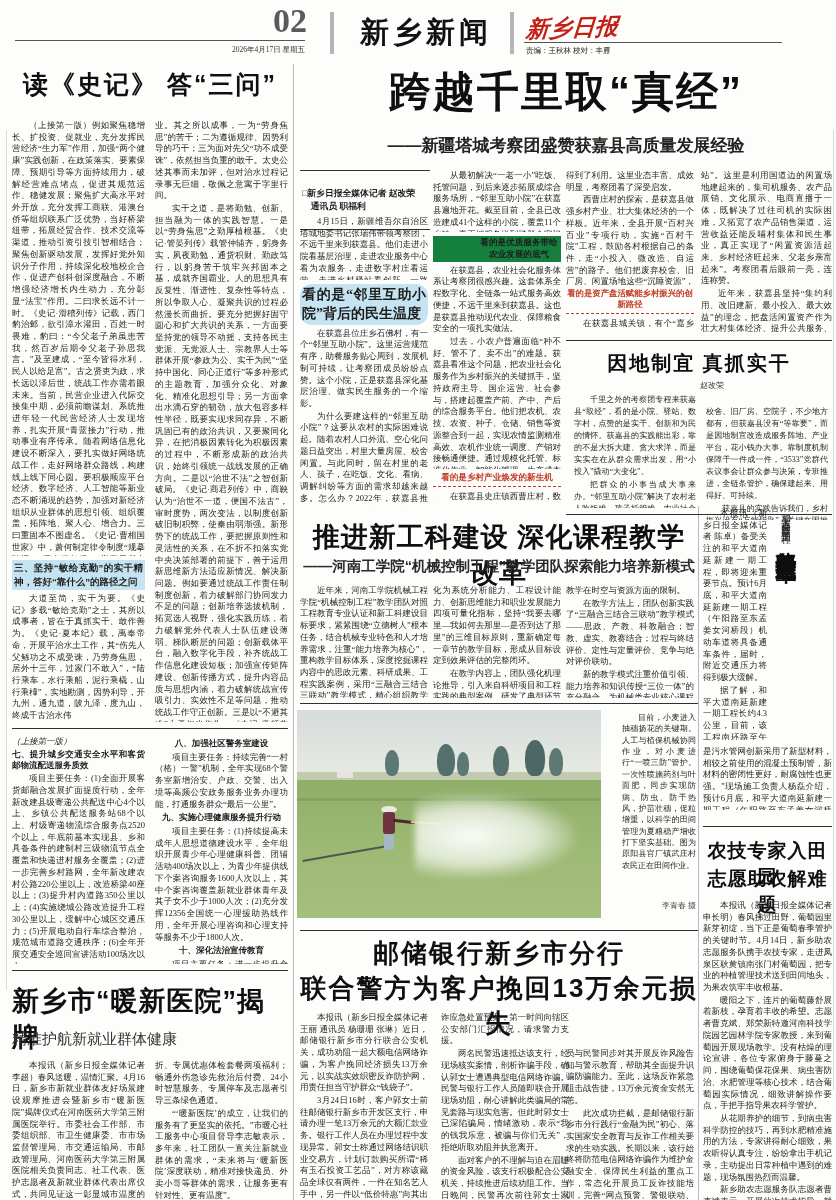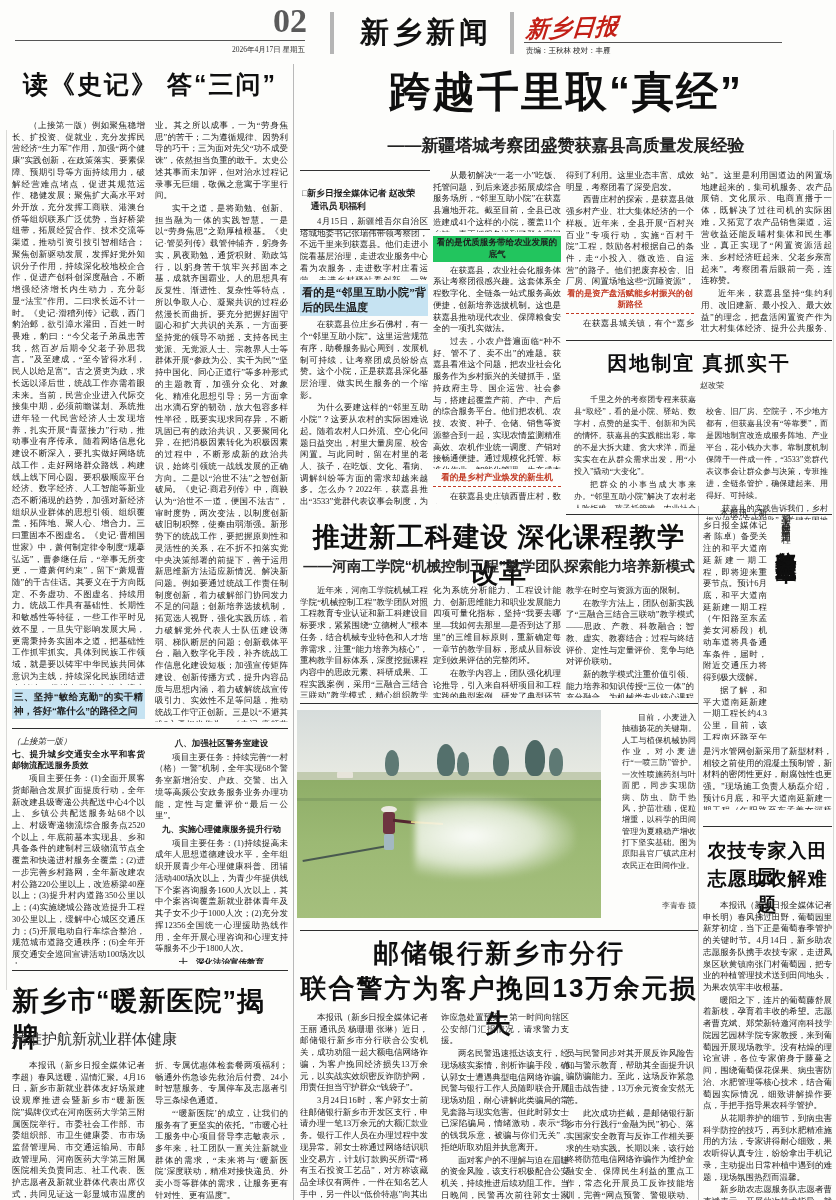--- a/index.html
+++ b/index.html
@@ -44,35 +44,36 @@
 
   <div class="abs vline" style="left:6px;top:130px;height:860px;background:#d9d9d6;"></div>
   <div class="abs vline" style="left:833px;top:130px;height:960px;background:#d9d9d6;"></div>
   <div class="abs vline" style="left:293px;top:64px;height:1136px;"></div>
   <div class="abs vline" style="left:698px;top:506px;height:694px;"></div>
 
   <div class="abs sans head-xxl" style="left:12px;top:68px;width:276px;font-size:25px;">读《史记》 答“三问”</div>
   <div class="abs body-col" style="left:12px;top:120px;width:133px;height:602px;display:flex;flex-direction:column;">
     <div class="p" style="flex:1 1 auto;overflow:hidden;">（上接第一版）例如聚焦稳增长、扩投资、促就业，充分发挥民营经济“生力军”作用，加强“两个健康”实践创新，在政策落实、要素保障、预期引导等方面持续用力，破解经营难点堵点，促进其规范运作、稳健发展；聚焦扩大高水平对外开放，充分发挥工商联、港澳台侨等组织联系广泛优势，当好桥梁纽带，拓展经贸合作、技术交流等渠道，推动引资引技引智相结合；聚焦创新驱动发展，发挥好党外知识分子作用，持续深化校地校企合作，促进产创科创深度融合，不断增强经济增长内生动力，充分彰显“法宝”作用。二曰求长远不计一时。《史记·滑稽列传》记载，西门豹治邺，欲引漳水灌田，百姓一时畏难，豹曰：“今父老子弟虽患苦我，然百岁后期令父老子孙思我言。”及至建成，“至今皆得水利，民人以给足富”。古之贤吏为政，求长远以泽后世，统战工作亦需着眼未来。当前，民营企业进入代际交接集中期，必须前瞻谋划、系统推进年轻一代民营经济人士发现培养，扎实开展“青蓝接力”行动，推动事业有序传承。随着网络信息化建设不断深入，要扎实做好网络统战工作，走好网络群众路线，构建线上线下同心圆。要积极顺应平台经济、数字经济、人工智能等新业态不断涌现的趋势，加强对新经济组织从业群体的思想引领、组织覆盖，拓阵地、聚人心、增合力。三曰重固本不图虚名。《史记·曹相国世家》中，萧何制定律令制度“规摹弘远”，曹参继任后，“举事无所变更，一遵萧何约束”，留下“萧规曹随”的千古佳话。其要义在于方向既定、不务虚功、不图虚名、持续用力。统战工作具有基础性、长期性和敏感性等特征，一些工作平时见效不显，一旦失守影响发展大局，更需秉持务实固本之道，把基础性工作抓牢抓实。具体到民族工作领域，就是要以铸牢中华民族共同体意识为主线，持续深化民族团结进步创建，促进各民族交往交流交融；在宗教工作领域，要坚持我国宗教中国化方向，一以贯之落实宗教事务治理基本原则，引导宗教与社会主义社会相适应，为经济社会发展营造和谐稳定环境。</div>
     <div class="sub-blue sans" style="flex:0 0 auto;font-size:9.5px;line-height:1.45;">三、坚持“敏给克勤”的实干精神，答好“靠什么”的路径之问</div>
+    <div class="p" style="flex:0 0 128px;overflow:hidden;">大道至简，实干为要。《史记》多载“敏给克勤”之士，其所以成事者，皆在于真抓实干、敢作善为。《史记·夏本纪》载，禹奉帝命，开展平治水土工作，其“伤先人父鲧功之不成受诛，乃劳身焦思，居外十三年，过家门不敢入”，“陆行乘车，水行乘船，泥行乘橇，山行乘檋”，实地勘测，因势利导，开九州，通九道，陂九泽，度九山，终成千古治水伟</div>
   </div>
   <div class="abs body-col" style="left:155px;top:120px;width:133px;height:602px;">
     <div class="p0">业。其之所以成事，一为“劳身焦思”的苦干；二为遵循规律、因势利导的巧干；三为面对先父“功不成受诛”，依然担当负重的敢干。太史公述其事而未加评，但对治水过程记录事无巨细，敬佩之意寓于字里行间。</div>
     <div class="p">实干之道，是将勤勉、创新、担当融为一体的实践智慧。一是以“劳身焦思”之勤厚植根基。《史记·管晏列传》载管仲辅齐，躬身务实，夙夜勤勉，通货积财、勤政笃行，以躬身苦干筑牢兴邦固本之基，成就齐国霸业。人的思想具有反复性、渐进性、复杂性等特点，所以争取人心、凝聚共识的过程必然漫长而曲折。要充分把握好固守圆心和扩大共识的关系，一方面要坚持党的领导不动摇，支持各民主党派、无党派人士、宗教界人士等群体开展“参政为公、实干为民”“坚持中国化、同心正道行”等多种形式的主题教育，加强分众化、对象化、精准化思想引导；另一方面拿出水滴石穿的韧劲，放大包容多样性半径，既要实现求同存异，不断巩固已有的政治共识，又要聚同化异，在把消极因素转化为积极因素的过程中，不断形成新的政治共识，始终引领统一战线发展的正确方向。二是以“治世不法”之智创新破局。《史记·商君列传》中，商鞅认为“治世不一道，便国不法古”，审时度势，两次变法，以制度创新破旧制积弊，使秦由弱渐强。新形势下的统战工作，要把握原则性和灵活性的关系，在不折不扣落实党中央决策部署的前提下，善于运用新思维新方法适应新情况、解决新问题。例如要通过统战工作责任制制度创新，着力破解部门协同发力不足的问题；创新培养选拔机制，拓宽选人视野，强化实践历练，着力破解党外代表人士队伍建设薄弱、梯队断层的问题；创新载体平台，融入数字化手段，补齐统战工作信息化建设短板；加强宣传矩阵建设、创新传播方式，提升内容品质与思想内涵，着力破解统战宣传吸引力、实效性不足等问题，推动统战工作守正创新。三是以“不避其难”之勇担当作为。《史记·廉颇蔺相如列传》记载，蔺相如“完璧归赵”，入虎穴而不辱使命；后又在“渑池会盟”上廷争折冲，直面强秦，不失国体，尽显“食其食者，不避其难”的担当。统战工作处在反分裂、反渗透、反颠覆斗争的前沿阵地，要把握好团结和斗争的关系，在追求团结的前提下敢于斗争，善于辨析多元社会思潮，敢于在大是大非面前亮明态度，尤其是与损害国家主权、安全、发展利益的言论与行为、势力和团体进行坚决斗争，以铁肩担当扛起团结奋斗重任，牢牢守住安全底线，筑牢人心根本。</div>
   </div>
   <div class="abs hline" style="left:12px;top:728px;width:276px;"></div>
 
   <div class="abs body-col" style="left:12px;top:736px;width:133px;height:228px;">
     <div class="p0" style="font-style:italic;">（上接第一版）</div>
     <div class="p0" style="font-weight:bold;">七、提升城乡交通安全水平和客货邮物流配送服务质效</div>
     <div class="p">项目主要任务：(1)全面开展客货邮融合发展扩面提质行动，全年新改建县级寄递公共配送中心4个以上、乡镇公共配送服务站68个以上、村级寄递物流综合服务点2520个以上，年底前基本实现县、乡和具备条件的建制村三级物流节点全覆盖和快递进村服务全覆盖；(2)进一步完善乡村路网，全年新改建农村公路220公里以上，改造桥梁40座以上；(3)提升村内道路350公里以上；(4)实施绕城公路改造提升工程30公里以上，缓解中心城区交通压力；(5)开展电动自行车综合整治，规范城市道路交通秩序；(6)全年开展交通安全巡回宣讲活动100场次以上。</div>
   </div>
   <div class="abs body-col" style="left:155px;top:736px;width:133px;height:228px;">
     <div class="bold-head">八、加强社区警务室建设</div>
-    <div class="p">项目主要任务：持续完善“一村（格）一警”机制，全年实现68个警务室新增治安、户政、交警、出入境等高频公安政务服务业务办理功能，定性与定量评价“最后一公里”。</div>
+    <div class="p">项目主要任务：持续完善“一村（格）一警”机制，全年实现68个警务室新增治安、户政、交警、出入境等高频公安政务服务业务办理功能，打通服务群众“最后一公里”。</div>
     <div class="bold-head">九、实施心理健康服务提升行动</div>
     <div class="p">项目主要任务：(1)持续提高未成年人思想道德建设水平，全年组织开展青少年心理健康科普、团辅活动400场次以上，为青少年提供线下个案咨询服务1600人次以上，其中个案咨询覆盖新就业群体青年及其子女不少于1000人次；(2)充分发挥12356全国统一心理援助热线作用，全年开展心理咨询和心理支持等服务不少于1800人次。</div>
     <div class="bold-head">十、深化法治宣传教育</div>
     <div class="p">项目主要任务：进一步提升全市公民法治素养，全年开展普法宣传活动3000场次以上。</div>
   </div>
   <div class="abs hline" style="left:12px;top:970px;width:276px;"></div>
 
   <div class="abs sans head-xl" style="left:12px;top:983px;width:276px;font-size:27px;">新乡市“暖新医院”揭牌</div>
   <div class="abs sans" style="left:12px;top:1030px;width:276px;font-size:15px;color:#333;">精准护航新就业群体健康</div>
   <div class="abs body-col" style="left:12px;top:1060px;width:133px;height:140px;">
@@ -86,31 +87,31 @@
   </div>
 
   <div class="abs sans head-xxl" style="left:300px;top:64px;width:532px;font-size:42px;">跨越千里取“真经”</div>
   <div class="abs sans subtitle" style="left:300px;top:134px;width:532px;font-size:17px;font-weight:bold;color:#222;">——新疆塔城考察团盛赞获嘉县高质量发展经验</div>
   <div class="abs byline-box" style="left:300px;top:170px;width:126px;">
     <div>□新乡日报全媒体记者 赵改荣</div>
     <div>　通讯员 职福利</div>
   </div>
   <div class="abs body-col" style="left:300px;top:216px;width:128px;height:289px;display:flex;flex-direction:column;">
     <div class="p" style="flex:0 0 64px;overflow:hidden;">4月15日，新疆维吾尔自治区塔城地委书记张瑞伟带领考察团，不远千里来到获嘉县。他们走进小院看基层治理，走进农业服务中心看为农服务，走进数字村庄看运营，走进乡村驿站看创新。一路走、一路看、一路聊，获嘉县在基层治理、农业社会化服务、乡村数字化运营、盘活闲置资产等方面的工作，让考察团成员频频驻足，连连点赞。究竟是什么样的“获嘉实践”，引得远方客人专程来学习？</div>
-    <div class="sub-blue" style="flex:0 0 auto;font-size:11px;">看的是“邻里互助小院”背后的民生温度</div>
+    <div class="sub-blue" style="flex:0 0 auto;font-size:14px;border-radius:12px;">看的是“邻里互助小院”背后的民生温度</div>
     <div style="flex:1 1 auto;overflow:hidden;">
       <div class="p">在获嘉县位庄乡石佛村，有一个“邻里互助小院”。这里运营规范有序，助餐服务贴心周到，发展机制可持续，让考察团成员纷纷点赞。这个小院，正是获嘉县深化基层治理、做实民生服务的一个缩影。</div>
       <div class="p">为什么要建这样的“邻里互助小院”？这要从农村的实际困难说起。随着农村人口外流、空心化问题日益突出，村里大量房屋、校舍闲置。与此同时，留在村里的老人、孩子，在吃饭、文化、看病、调解纠纷等方面的需求却越来越多。怎么办？2022年，获嘉县推出“3533”党群代表议事会制度，为基层治理打下基础。到了2024年，他们开始系统推进“邻里互助小院”建设，按照“小投入、微改造、精提升”的思路，把闲置的房子、校舍利用起来，整合民政、残联、人社等部门资源，把小院建成集助餐、助老、助幼、议事、文化、医疗、产业于一体的民生服务平台。</div>
     </div>
   </div>
   <div class="abs body-col" style="left:433px;top:170px;width:128px;height:335px;display:flex;flex-direction:column;">
     <div class="p" style="flex:0 0 62px;overflow:hidden;">从最初解决“一老一小”吃饭、托管问题，到后来逐步拓展成综合服务场所，“邻里互助小院”在获嘉县遍地开花。截至目前，全县已改造建成41个这样的小院，覆盖11个乡镇，真正把服务送到了群众家门口。老百姓说，这不仅是小院，更是温暖的家。</div>
-    <div class="sub-bold" style="flex:0 0 auto;font-size:8.6px;background:#22c55e;">看的是优质服务带给农业发展的底气</div>
+    <div class="sub-bold" style="flex:0 0 auto;font-size:8.6px;background:#15803d;padding-left:44px;">看的是优质服务带给农业发展的底气</div>
     <div style="flex:1 1 auto;overflow:hidden;">
-      <div class="p">在获嘉县，农业社会化服务体系让考察团很感兴趣。这套体系全程数字化、全链条一站式服务高效便捷，创新培养选拔机制。这也是获嘉县推动现代农业、保障粮食安全的一项扎实做法。</div>
+      <div class="p">在获嘉县，农业社会化服务体系让考察团很感兴趣。这套体系全程数字化、全链条一站式服务高效便捷，不远千里来到获嘉县。这也是获嘉县推动现代农业、保障粮食安全的一项扎实做法。</div>
       <div class="p">过去，小农户普遍面临“种不好、管不了、卖不出”的难题。获嘉县看准这个问题，把农业社会化服务作为乡村振兴的关键抓手，坚持政府主导、国企运营、社会参与，搭建起覆盖产前、产中、产后的综合服务平台。他们把农机、农技、农资、种子、仓储、销售等资源整合到一起，实现农情监测精准高效、农机作业统一调度、产销对接畅通便捷。通过规模化托管、标准化作业、智能化管理，生产成本降下来了，种植效益提上去了，小农户也能轻松搭上现代农业的快车。</div>
 
     </div>
     <div class="sub-red" style="flex:0 0 auto;font-size:8.6px;">看的是乡村产业焕发的新生机</div>
     <div class="p" style="flex:0 0 13px;overflow:hidden;">在获嘉县史庄镇西曹庄村，数字化运营让乡村产业活了起来，闲置资源也</div>
   </div>
   <div class="abs body-col" style="left:566px;top:170px;width:128px;height:162px;display:flex;flex-direction:column;">
     <div style="flex:1 1 auto;overflow:hidden;">
       <div class="p0">得到了利用。这里业态丰富、成效明显，考察团看了深受启发。</div>
       <div class="p">西曹庄村的探索，是获嘉县做强乡村产业、壮大集体经济的一个样板。近年来，全县开展“百村兴百业”专项行动，实施“百村千院”工程，鼓励各村根据自己的条件，走“小投入、微改造、自运营”的路子。他们把废弃校舍、旧厂房、闲置场地这些“沉睡资源”，变成产业发展的“鲜活资本”，推动资源变资产、资金变股金、农民变股东。</div>

